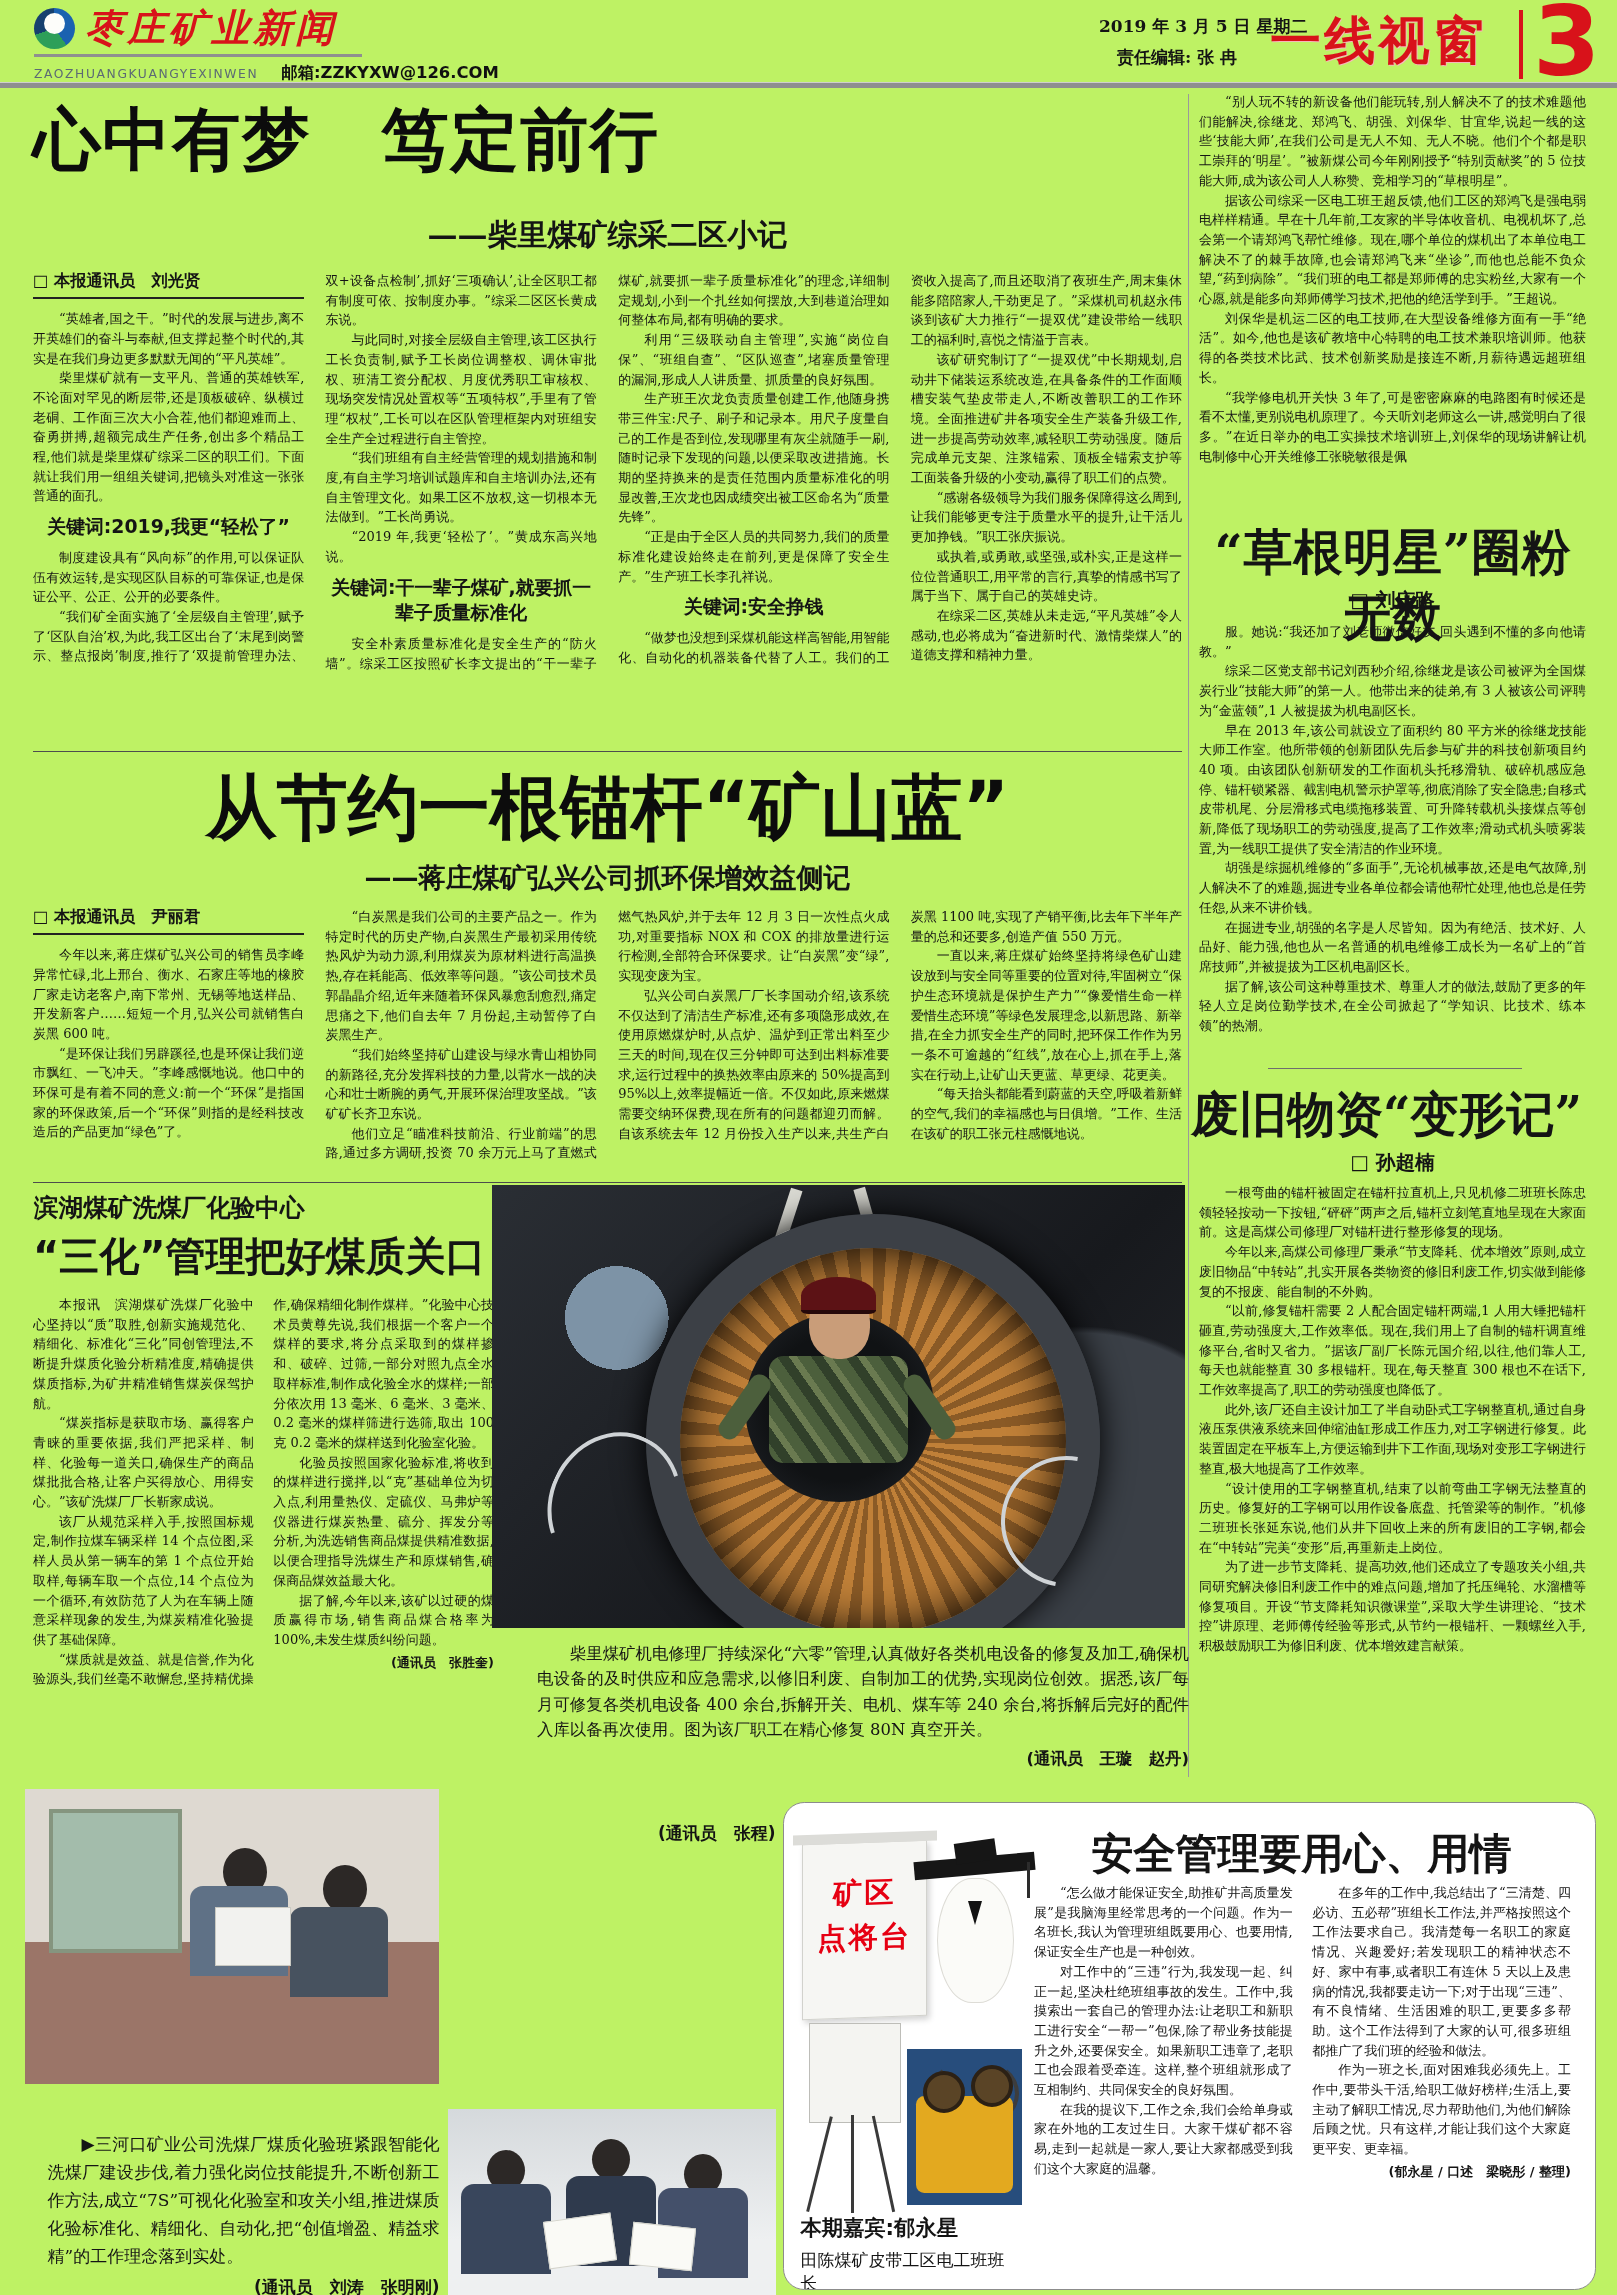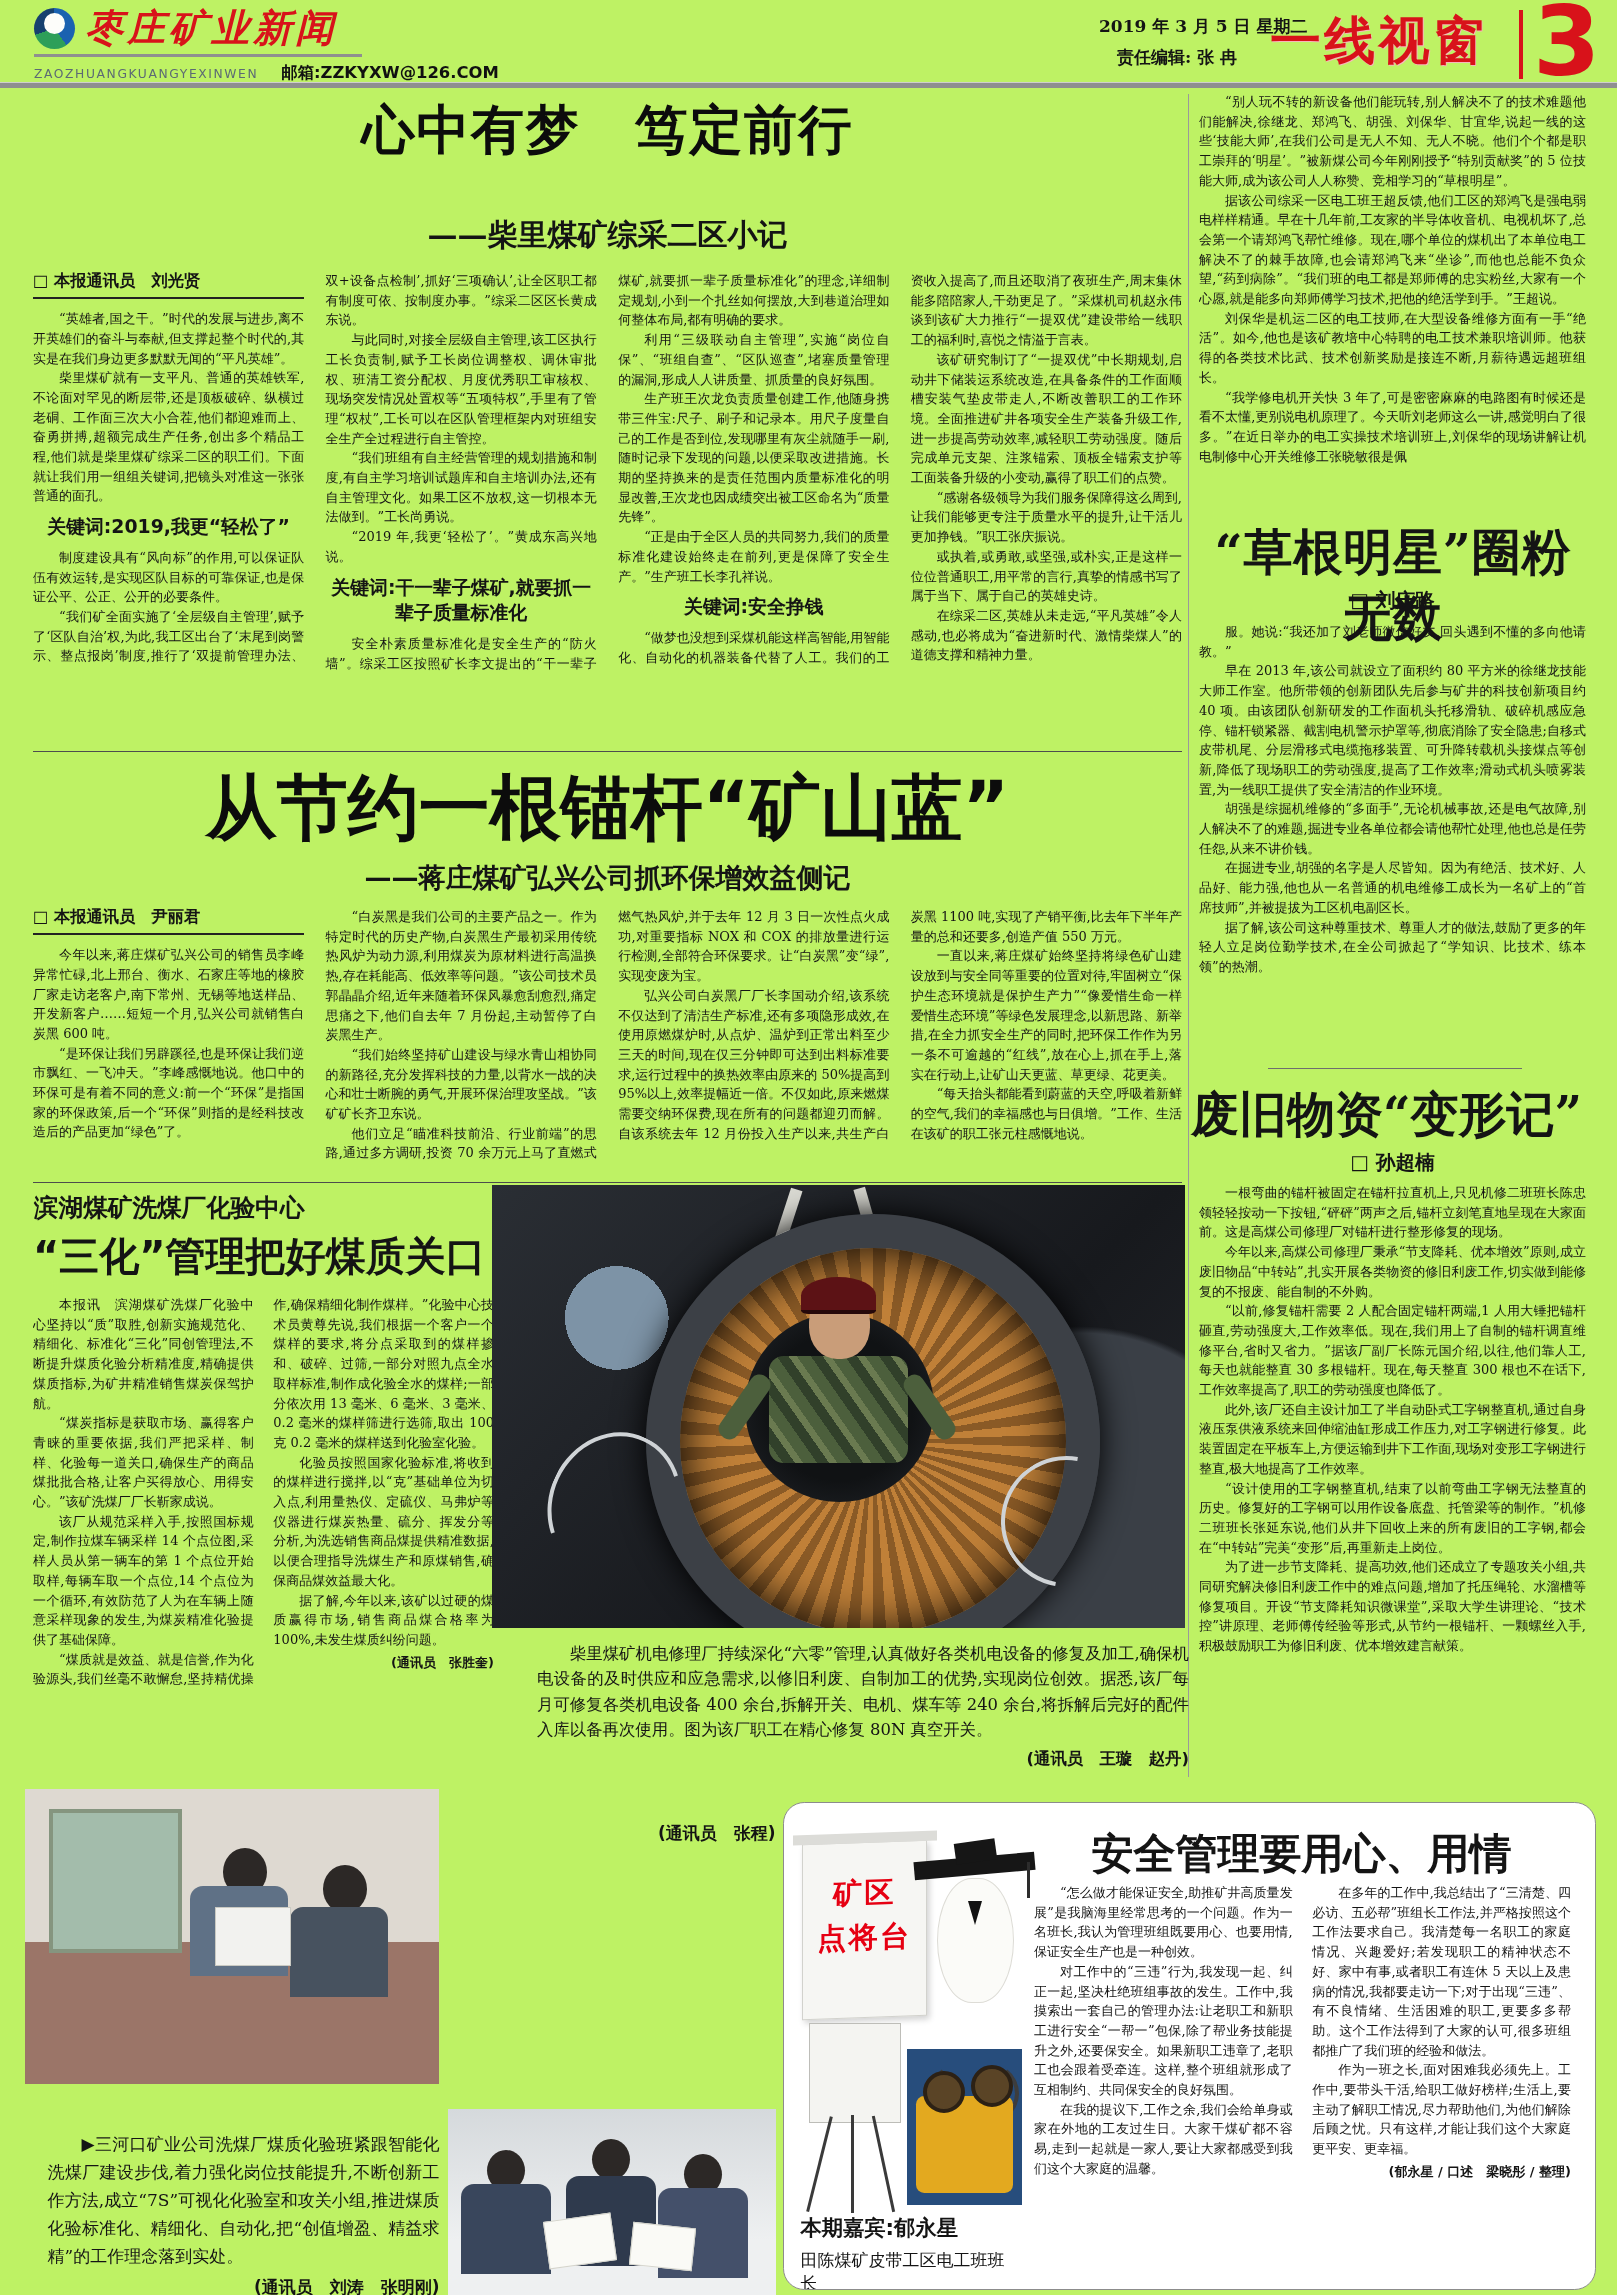--- a/index.html
+++ b/index.html
@@ -32,21 +32,21 @@
   .byline{font-family:"DejaVu Sans",sans-serif;font-weight:bold;font-size:1.25em;
      border-bottom:2.5px double #222;padding-bottom:6.6px;margin-bottom:9.8px;}
   .flow{overflow:hidden;}
   .cols4{column-count:4;column-gap:21.3px;font-size:13px;line-height:19.7px;}
   .cols2{column-count:2;column-gap:19.7px;font-size:13px;line-height:19.7px;}
   .single{font-size:13px;line-height:19.7px;}
   .htitle{position:absolute;font-family:"DejaVu Sans",sans-serif;font-weight:bold;color:#0c0c0c;}
   .stitle{position:absolute;font-weight:bold;text-align:center;}
   .sep{position:absolute;height:0.8px;background:#4d4d4d;}
   
-  .a1-title{left:33px;top:95px;width:1149px;text-align:center;font-size:53px;letter-spacing:1.6px;}
+  .a1-title{left:33px;top:95px;width:1149px;text-align:left;font-size:68px;letter-spacing:1.6px;}
   .a1-sub{left:33px;top:215px;width:1149px;font-size:30px;}
   .a1-body{position:absolute;left:33px;top:271px;width:1149px;height:473px;}
   .sep1{left:33px;top:751px;width:1149px;}
   .a2-title{left:33px;top:761px;width:1149px;text-align:center;font-size:71px;}
   .a2-sub{left:33px;top:860px;width:1149px;font-size:27px;}
   .a2-body{position:absolute;left:33px;top:907px;width:1149px;height:271px;}
   .sep2{left:33px;top:1182px;width:1149px;}
   .a3-kicker{position:absolute;left:34px;top:1191px;font-size:24.6px;font-weight:bold;font-family:"DejaVu Sans",sans-serif;}
   .a3-title{position:absolute;left:33px;top:1229px;width:464px;font-size:40px;font-weight:bold;font-family:"DejaVu Sans",sans-serif;}
   .a3-body{position:absolute;left:33px;top:1295px;width:461px;height:477px;}
@@ -290,20 +290,21 @@
   <div class="star-pre single flow">
       <p class="para">“别人玩不转的新设备他们能玩转,别人解决不了的技术难题他们能解决,徐继龙、郑鸿飞、胡强、刘保华、甘宜华,说起一线的这些‘技能大师’,在我们公司是无人不知、无人不晓。他们个个都是职工崇拜的‘明星’。”被新煤公司今年刚刚授予“特别贡献奖”的 5 位技能大师,成为该公司人人称赞、竞相学习的“草根明星”。</p>
       <p class="para">据该公司综采一区电工班王超反馈,他们工区的郑鸿飞是强电弱电样样精通。早在十几年前,工友家的半导体收音机、电视机坏了,总会第一个请郑鸿飞帮忙维修。现在,哪个单位的煤机出了本单位电工解决不了的棘手故障,也会请郑鸿飞来“坐诊”,而他也总能不负众望,“药到病除”。“我们班的电工都是郑师傅的忠实粉丝,大家有一个心愿,就是能多向郑师傅学习技术,把他的绝活学到手。”王超说。</p>
       <p class="para">刘保华是机运二区的电工技师,在大型设备维修方面有一手“绝活”。如今,他也是该矿教培中心特聘的电工技术兼职培训师。他获得的各类技术比武、技术创新奖励是接连不断,月薪待遇远超班组长。</p>
       <p class="para">“我学修电机开关快 3 年了,可是密密麻麻的电路图有时候还是看不太懂,更别说电机原理了。今天听刘老师这么一讲,感觉明白了很多。”在近日举办的电工实操技术培训班上,刘保华的现场讲解让机电制修中心开关维修工张晓敏很是佩</p>
     </div>
   <div class="star-title">“草根明星”圈粉无数</div>
   <div class="star-byline">□ 刘庆路</div>
   <div class="star-post single flow">
       <p class="para">服。她说:“我还加了刘老师微信好友,回头遇到不懂的多向他请教。”</p>
+      <p class="para">综采二区党支部书记刘西秒介绍,徐继龙是该公司被评为全国煤炭行业“技能大师”的第一人。他带出来的徒弟,有 3 人被该公司评聘为“金蓝领”,1 人被提拔为机电副区长。</p>
       <p class="para">早在 2013 年,该公司就设立了面积约 80 平方米的徐继龙技能大师工作室。他所带领的创新团队先后参与矿井的科技创新项目约 40 项。由该团队创新研发的工作面机头托移滑轨、破碎机感应急停、锚杆锁紧器、截割电机警示护罩等,彻底消除了安全隐患;自移式皮带机尾、分层滑移式电缆拖移装置、可升降转载机头接煤点等创新,降低了现场职工的劳动强度,提高了工作效率;滑动式机头喷雾装置,为一线职工提供了安全清洁的作业环境。</p>
       <p class="para">胡强是综掘机维修的“多面手”,无论机械事故,还是电气故障,别人解决不了的难题,掘进专业各单位都会请他帮忙处理,他也总是任劳任怨,从来不讲价钱。</p>
       <p class="para">在掘进专业,胡强的名字是人尽皆知。因为有绝活、技术好、人品好、能力强,他也从一名普通的机电维修工成长为一名矿上的“首席技师”,并被提拔为工区机电副区长。</p>
       <p class="para">据了解,该公司这种尊重技术、尊重人才的做法,鼓励了更多的年轻人立足岗位勤学技术,在全公司掀起了“学知识、比技术、练本领”的热潮。</p>
     </div>
   <div class="r-divider"></div>
   <div class="recycle-title">废旧物资“变形记”</div>
   <div class="recycle-byline">□ 孙超楠</div>
   <div class="recycle-body single flow">
       <p class="para">一根弯曲的锚杆被固定在锚杆拉直机上,只见机修二班班长陈忠领轻轻按动一下按钮,“砰砰”两声之后,锚杆立刻笔直地呈现在大家面前。这是高煤公司修理厂对锚杆进行整形修复的现场。</p>

